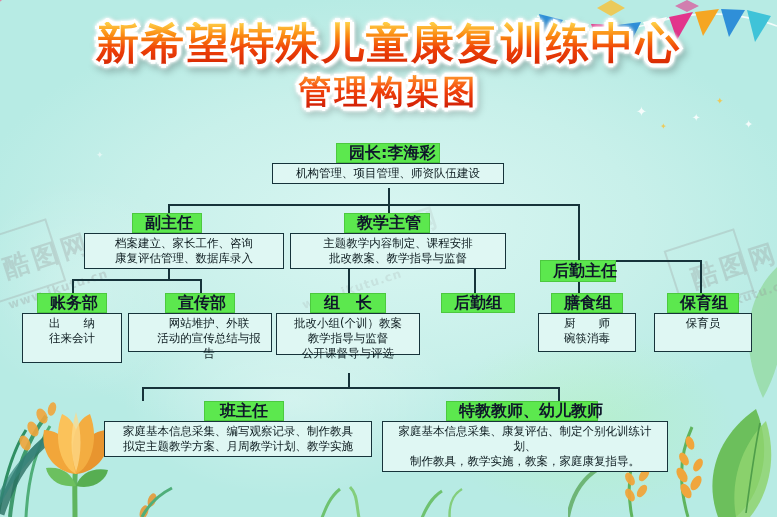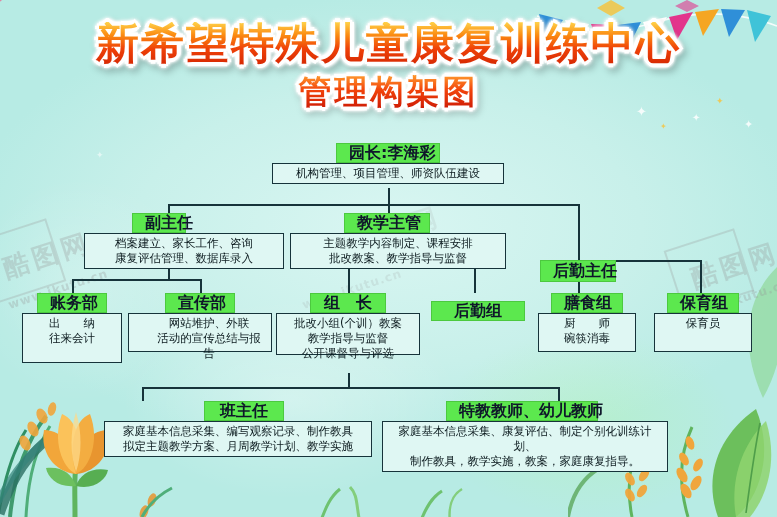--- a/index.html
+++ b/index.html
@@ -250,21 +250,21 @@
     <div class="ln lnh" style="left:142px;top:387px;width:416px;"></div>
     <div class="ln lnv" style="left:142px;top:387px;height:14px;"></div>
     <div class="ln lnv" style="left:558px;top:387px;height:14px;"></div>
 
     <div class="node" style="left:272px;top:143px;width:232px;">
       <div class="hdr" style="width:104px;margin:0 auto;">园长:李海彩</div>
       <div class="bdy">机构管理、项目管理、师资队伍建设</div>
     </div>
 
     <div class="node" style="left:84px;top:213px;width:200px;">
-      <div class="hdr" style="width:54px;margin:0 0 0 48px;">副主任</div>
+      <div class="hdr" style="width:70px;margin:0 0 0 48px;">副主任</div>
       <div class="bdy">档案建立、家长工作、咨询
 康复评估管理、数据库录入</div>
     </div>
 
     <div class="node" style="left:290px;top:213px;width:216px;">
       <div class="hdr" style="width:86px;margin:0 0 0 54px;">教学主管</div>
       <div class="bdy">主题教学内容制定、课程安排
 批改教案、教学指导与监督</div>
     </div>
 
@@ -285,21 +285,21 @@
     </div>
 
     <div class="node" style="left:276px;top:293px;width:144px;">
       <div class="hdr" style="width:76px;margin:0 auto;">组　长</div>
       <div class="bdy" style="height:42px;">批改小组(个训）教案
 教学指导与监督
 公开课督导与评选</div>
     </div>
 
     <div class="node" style="left:426px;top:293px;width:104px;">
-      <div class="hdr" style="width:94px;margin:8px auto;">后勤组</div>
+      <div class="hdr" style="width:74px;margin:0 auto;">后勤组</div>
     </div>
 
     <div class="node" style="left:538px;top:293px;width:98px;">
       <div class="hdr" style="width:72px;margin:0 auto;">膳食组</div>
       <div class="bdy" style="height:39px;">厨　　师
 碗筷消毒</div>
     </div>
 
     <div class="node" style="left:654px;top:293px;width:98px;">
       <div class="hdr" style="width:72px;margin:0 auto;">保育组</div>

